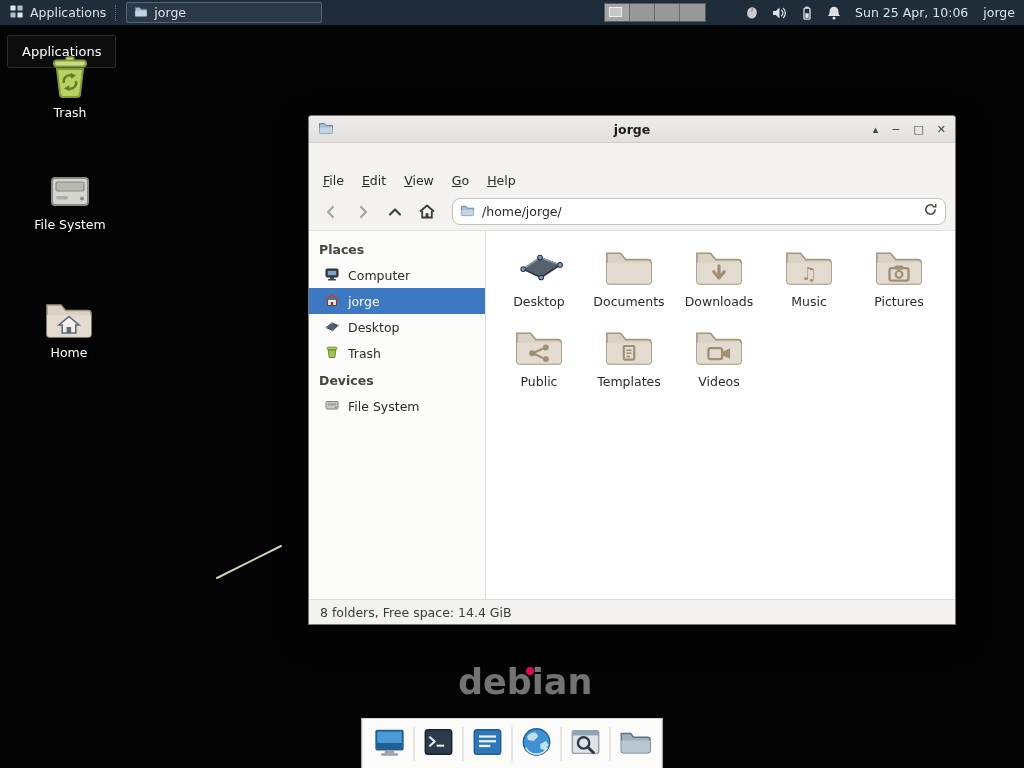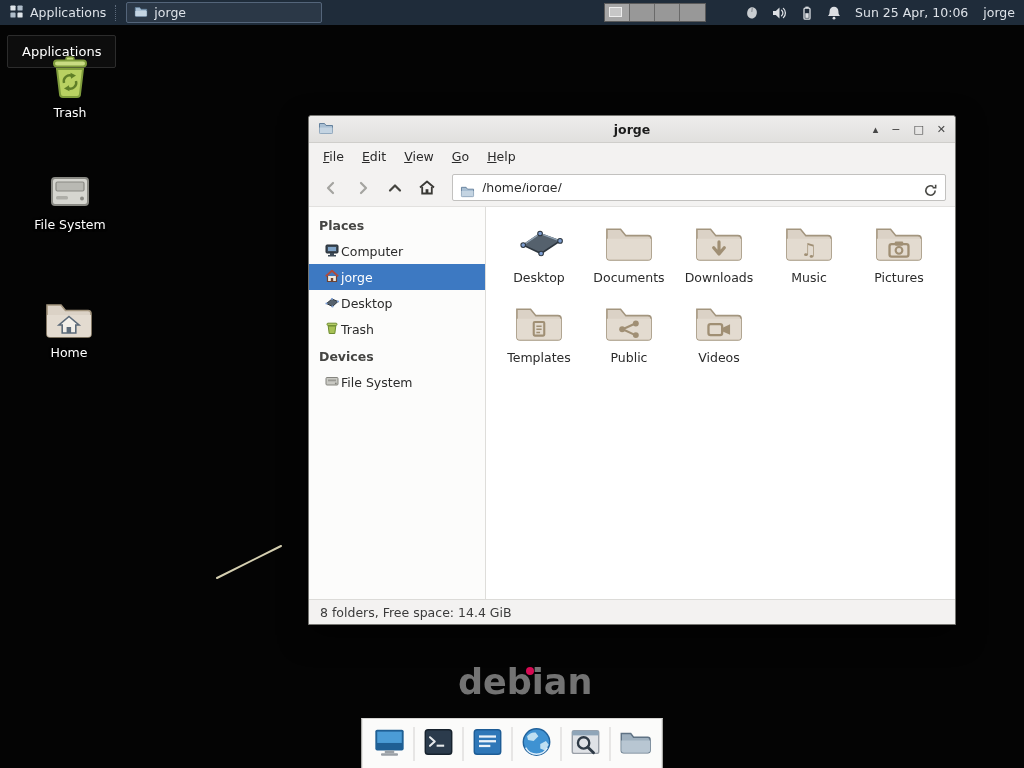--- a/index.html
+++ b/index.html
@@ -59,34 +59,34 @@
     display:flex; flex-direction:column;
   }
   .titlebar {
     position:relative; height:27px; flex:0 0 27px;
     background:linear-gradient(#eeedec,#e1e0de); border-bottom:1px solid #cfcecb;
     display:flex; align-items:center; padding:0 9px; border-radius:3px 3px 0 0;
   }
   .title { position:absolute; left:0; right:0; text-align:center; font-weight:bold; font-size:12.5px; color:#1b1b1b; }
   .controls { margin-left:auto; display:flex; gap:13px; z-index:1; }
   .wbtn { color:#474747; font-size:11px; line-height:27px; cursor:default; }
-  .menubar { height:26px; flex:0 0 26px; display:flex; align-items:center; padding-left:5px; }
+  .menubar { height:26px; flex:0 0 26px; display:flex; align-items:center; padding-left:5px;margin-top:24px; }
   .menu-item { padding:3px 9px; font-size:12.5px; color:#2a2a2a; }
   .menu-item::first-letter { text-decoration:underline; }
   .toolbar { height:38px; flex:0 0 38px; display:flex; align-items:center; padding:0 9px; gap:6px; border-bottom:1px solid #e2e1df; }
   .tool-btn { width:26px; height:26px; display:flex; align-items:center; justify-content:center; border-radius:3px; }
   .path-wrap {
-    flex:1; height:27px; background:#fff; border:1px solid #c2c1bf; border-radius:2px;
-    display:flex; padding:8px 7px; gap:7px; margin-left:6px;
+    flex:1; height:27px; background:#fff; border:1px solid #c2c1bf; border-radius:8px;
+    display:flex; align-items:center; padding:8px 7px; gap:7px; margin-left:6px;
   }
   .path-input { flex:1; border:none; outline:none; background:transparent; font-family:inherit; font-size:12.5px; color:#2b2b2b; padding:0; }
   .wbody { flex:1; display:flex; min-height:0; }
   .sidebar { width:177px; flex:0 0 177px; background:#fcfcfb; border-right:1px solid #deddda; padding-top:4px; }
   .side-header { font-weight:bold; font-size:12.5px; color:#454543; padding:7px 10px 5px 10px; }
-  .side-item { display:flex; align-items:center; gap:1px; height:26px; padding-left:15px; font-size:12.5px; color:#2b2b2b; }
+  .side-item { display:flex; align-items:center; gap:8px; height:26px; padding-left:15px; font-size:12.5px; color:#2b2b2b; }
   .side-item.selected { background:#3d79c2; color:#fff; }
   .content { flex:1; background:#fff; overflow:hidden; }
   .grid { display:grid; grid-template-columns:repeat(5, 90px); justify-items:center; padding:14px 4px 0 8px; row-gap:16px; }
   .fitem { width:88px; display:flex; flex-direction:column; align-items:center; }
   .ficon { height:42px; display:flex; align-items:flex-end; }
   .flabel { font-size:12.5px; color:#2b2b2b; margin-top:7px; text-align:center; }
   .statusbar { height:25px; flex:0 0 25px; background:#f3f2f1; border-top:1px solid #dcdbd8; display:flex; align-items:center; padding-left:11px; font-size:12.5px; color:#3b3b3b; }
 
   
   .debian { position:absolute; left:458px; top:662px; font-weight:bold; font-size:35px; color:#737373; letter-spacing:0; }
@@ -402,39 +402,39 @@
               </svg>
             </span>
             <span class="flabel">Pictures</span>
           </div>
 
           <div class="fitem">
             <span class="ficon">
               <svg width="52" height="40" viewBox="0 0 48 38">
                 <path d="M3 6 h13 l5 6 h21 a3 3 0 0 1 3 3 v17 a3 3 0 0 1 -3 3 H6 a3 3 0 0 1 -3 -3 Z" fill="#dbd2c6" stroke="#a3957e" stroke-width="1.5"></path>
                 <path d="M3 15 h42 v17 a3 3 0 0 1 -3 3 H6 a3 3 0 0 1 -3 -3 Z" fill="#e3dbd0"></path>
-                <rect x="19" y="18" width="10" height="13" rx="1" fill="none" stroke="#a08f74" stroke-width="2"></rect>
-                <path d="M21.5 22 h5 M21.5 25 h5 M21.5 28 h3.5" stroke="#a08f74" stroke-width="1.4"></path>
-              </svg>
-            </span>
-            <span class="flabel">Templates</span>
-          </div>
-
-          <div class="fitem">
-            <span class="ficon">
-              <svg width="52" height="40" viewBox="0 0 48 38">
-                <path d="M3 6 h13 l5 6 h21 a3 3 0 0 1 3 3 v17 a3 3 0 0 1 -3 3 H6 a3 3 0 0 1 -3 -3 Z" fill="#dbd2c6" stroke="#a3957e" stroke-width="1.5"></path>
-                <path d="M3 15 h42 v17 a3 3 0 0 1 -3 3 H6 a3 3 0 0 1 -3 -3 Z" fill="#e3dbd0"></path>
                 <path d="M18 25 L30 19.5 M18 25 L30 30.5" stroke="#a08f74" stroke-width="2"></path>
                 <circle cx="17.5" cy="25" r="2.8" fill="#a08f74"></circle>
                 <circle cx="30.5" cy="19.5" r="2.8" fill="#a08f74"></circle>
                 <circle cx="30.5" cy="30.5" r="2.8" fill="#a08f74"></circle>
               </svg>
             </span>
             <span class="flabel">Public</span>
+          </div>
+
+          <div class="fitem">
+            <span class="ficon">
+              <svg width="52" height="40" viewBox="0 0 48 38">
+                <path d="M3 6 h13 l5 6 h21 a3 3 0 0 1 3 3 v17 a3 3 0 0 1 -3 3 H6 a3 3 0 0 1 -3 -3 Z" fill="#dbd2c6" stroke="#a3957e" stroke-width="1.5"></path>
+                <path d="M3 15 h42 v17 a3 3 0 0 1 -3 3 H6 a3 3 0 0 1 -3 -3 Z" fill="#e3dbd0"></path>
+                <rect x="19" y="18" width="10" height="13" rx="1" fill="none" stroke="#a08f74" stroke-width="2"></rect>
+                <path d="M21.5 22 h5 M21.5 25 h5 M21.5 28 h3.5" stroke="#a08f74" stroke-width="1.4"></path>
+              </svg>
+            </span>
+            <span class="flabel">Templates</span>
           </div>
 
           <div class="fitem">
             <span class="ficon">
               <svg width="52" height="40" viewBox="0 0 48 38">
                 <path d="M3 6 h13 l5 6 h21 a3 3 0 0 1 3 3 v17 a3 3 0 0 1 -3 3 H6 a3 3 0 0 1 -3 -3 Z" fill="#dbd2c6" stroke="#a3957e" stroke-width="1.5"></path>
                 <path d="M3 15 h42 v17 a3 3 0 0 1 -3 3 H6 a3 3 0 0 1 -3 -3 Z" fill="#e3dbd0"></path>
                 <rect x="14" y="20" width="13" height="10.5" rx="2" fill="none" stroke="#a08f74" stroke-width="2.2"></rect>
                 <path d="M27.5 23.5 l7 -3.2 v9.9 l-7 -3.2 Z" fill="#a08f74"></path>
               </svg>

